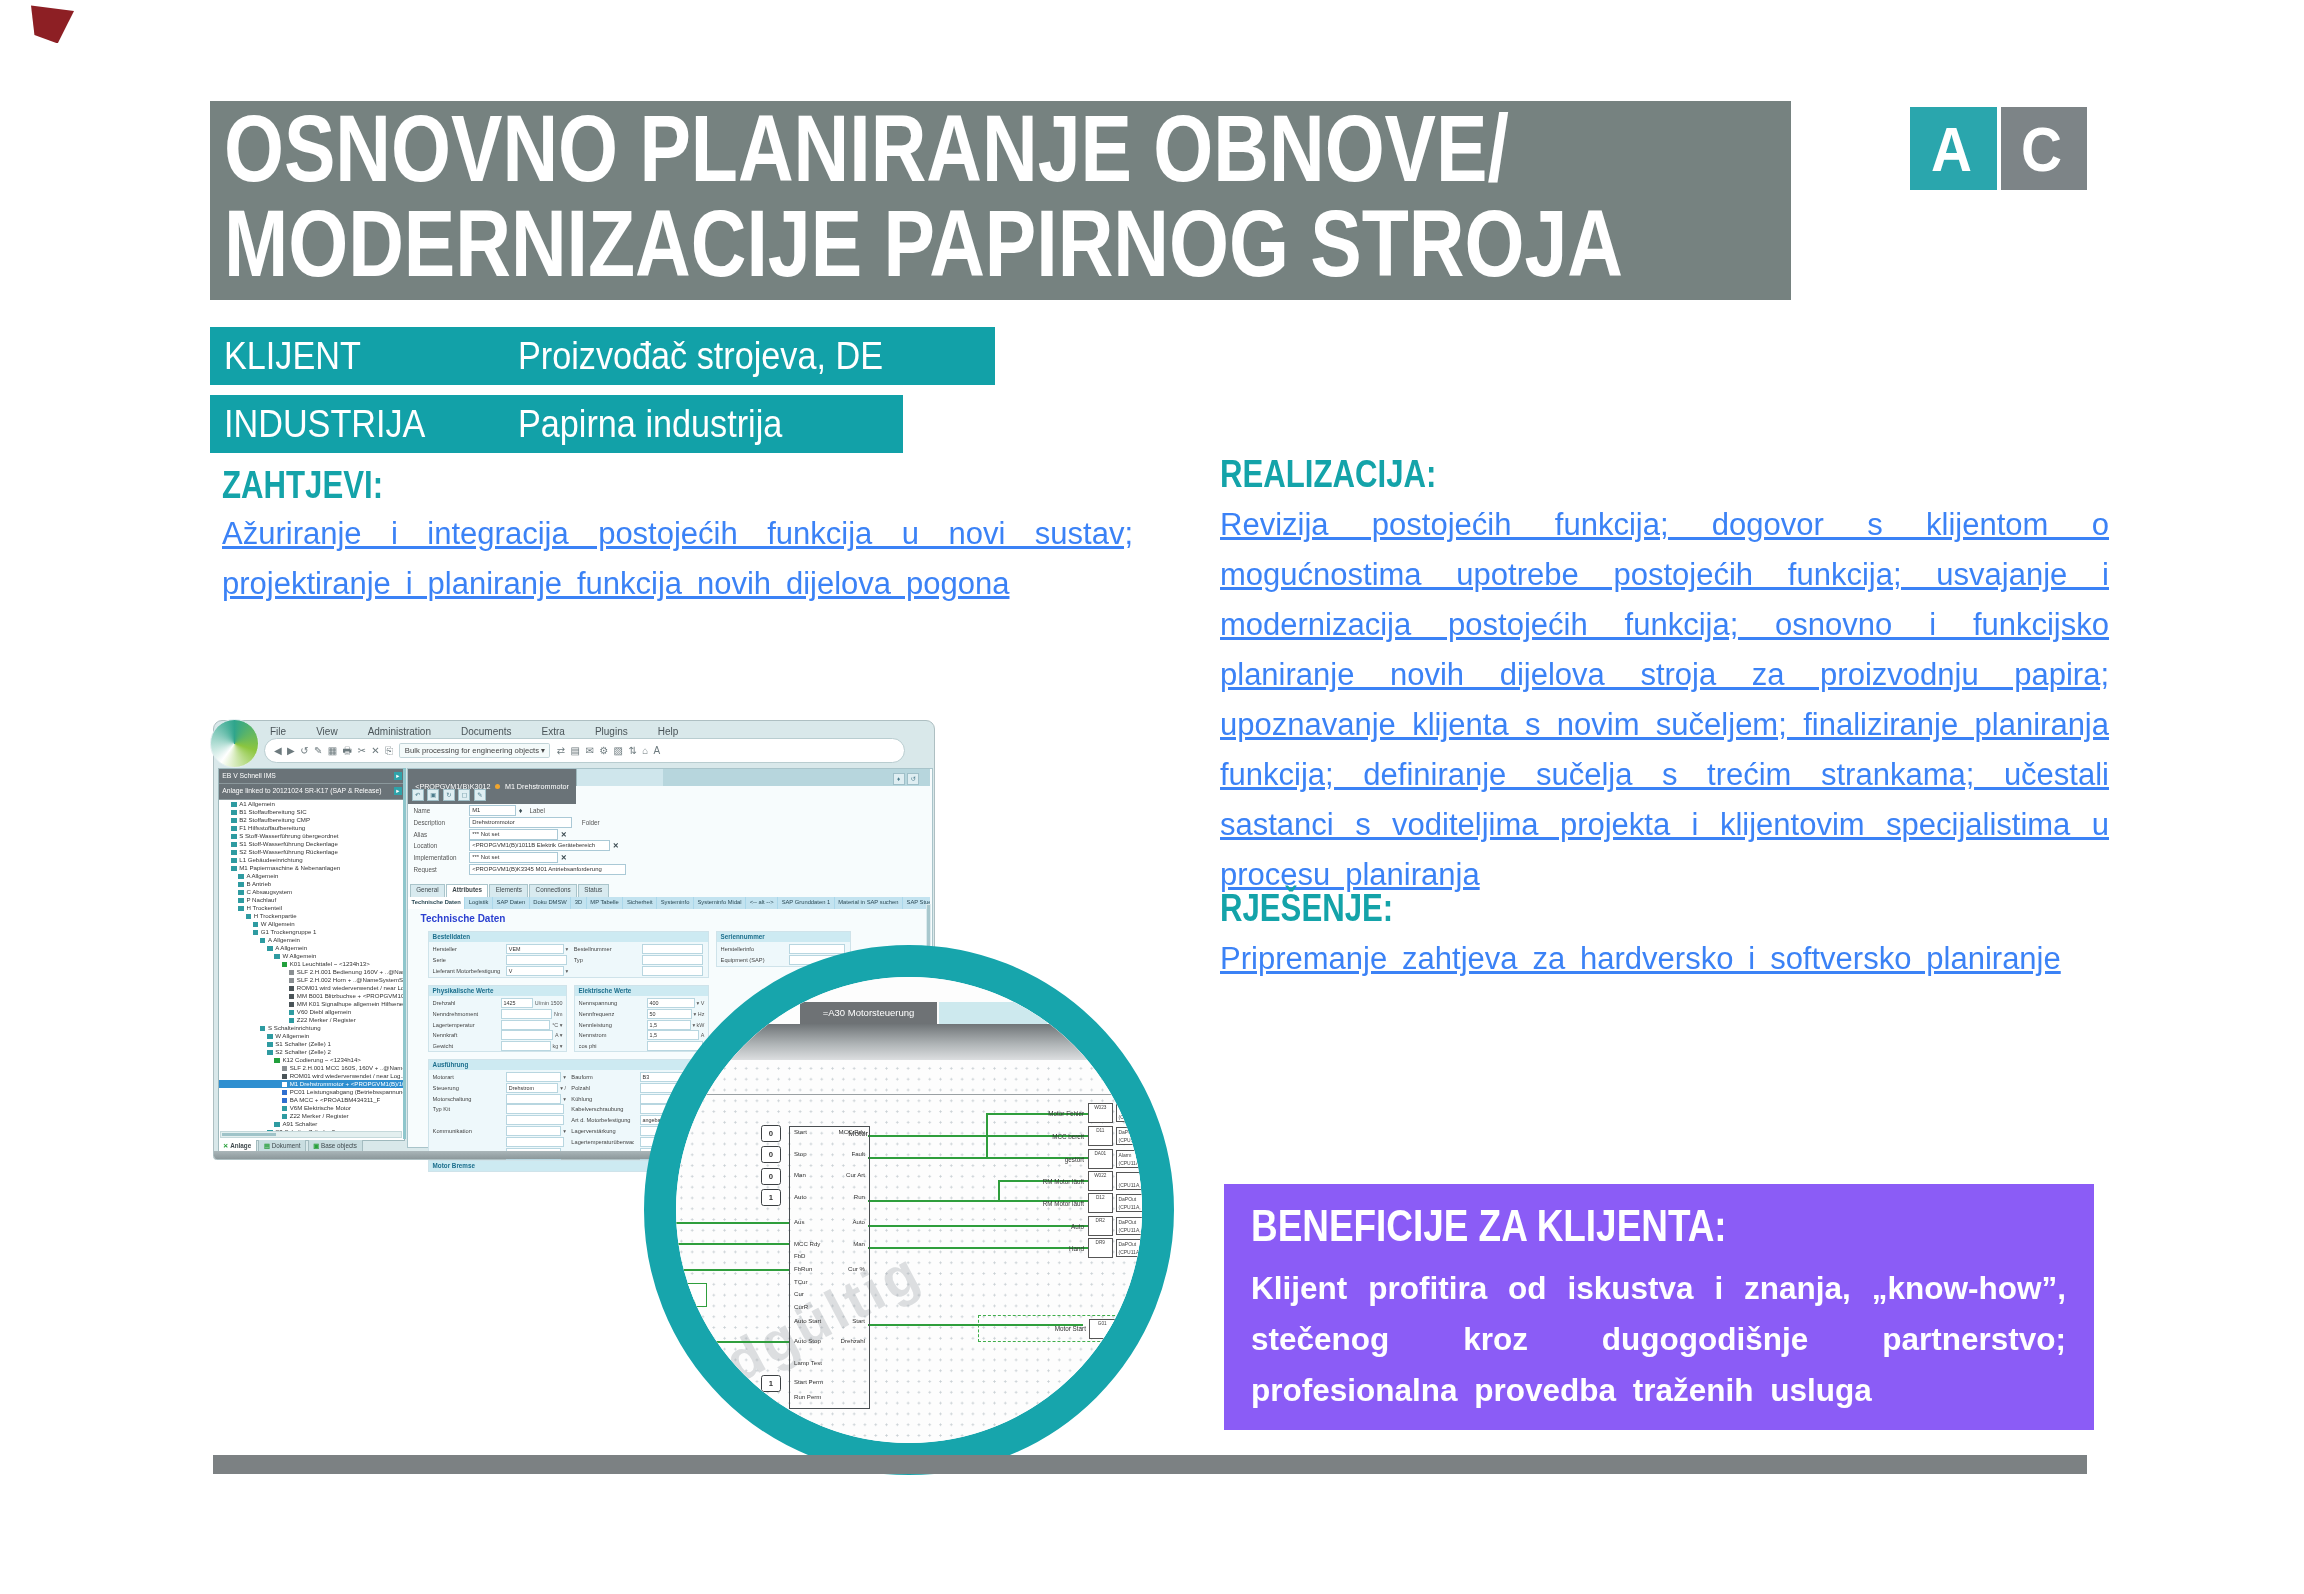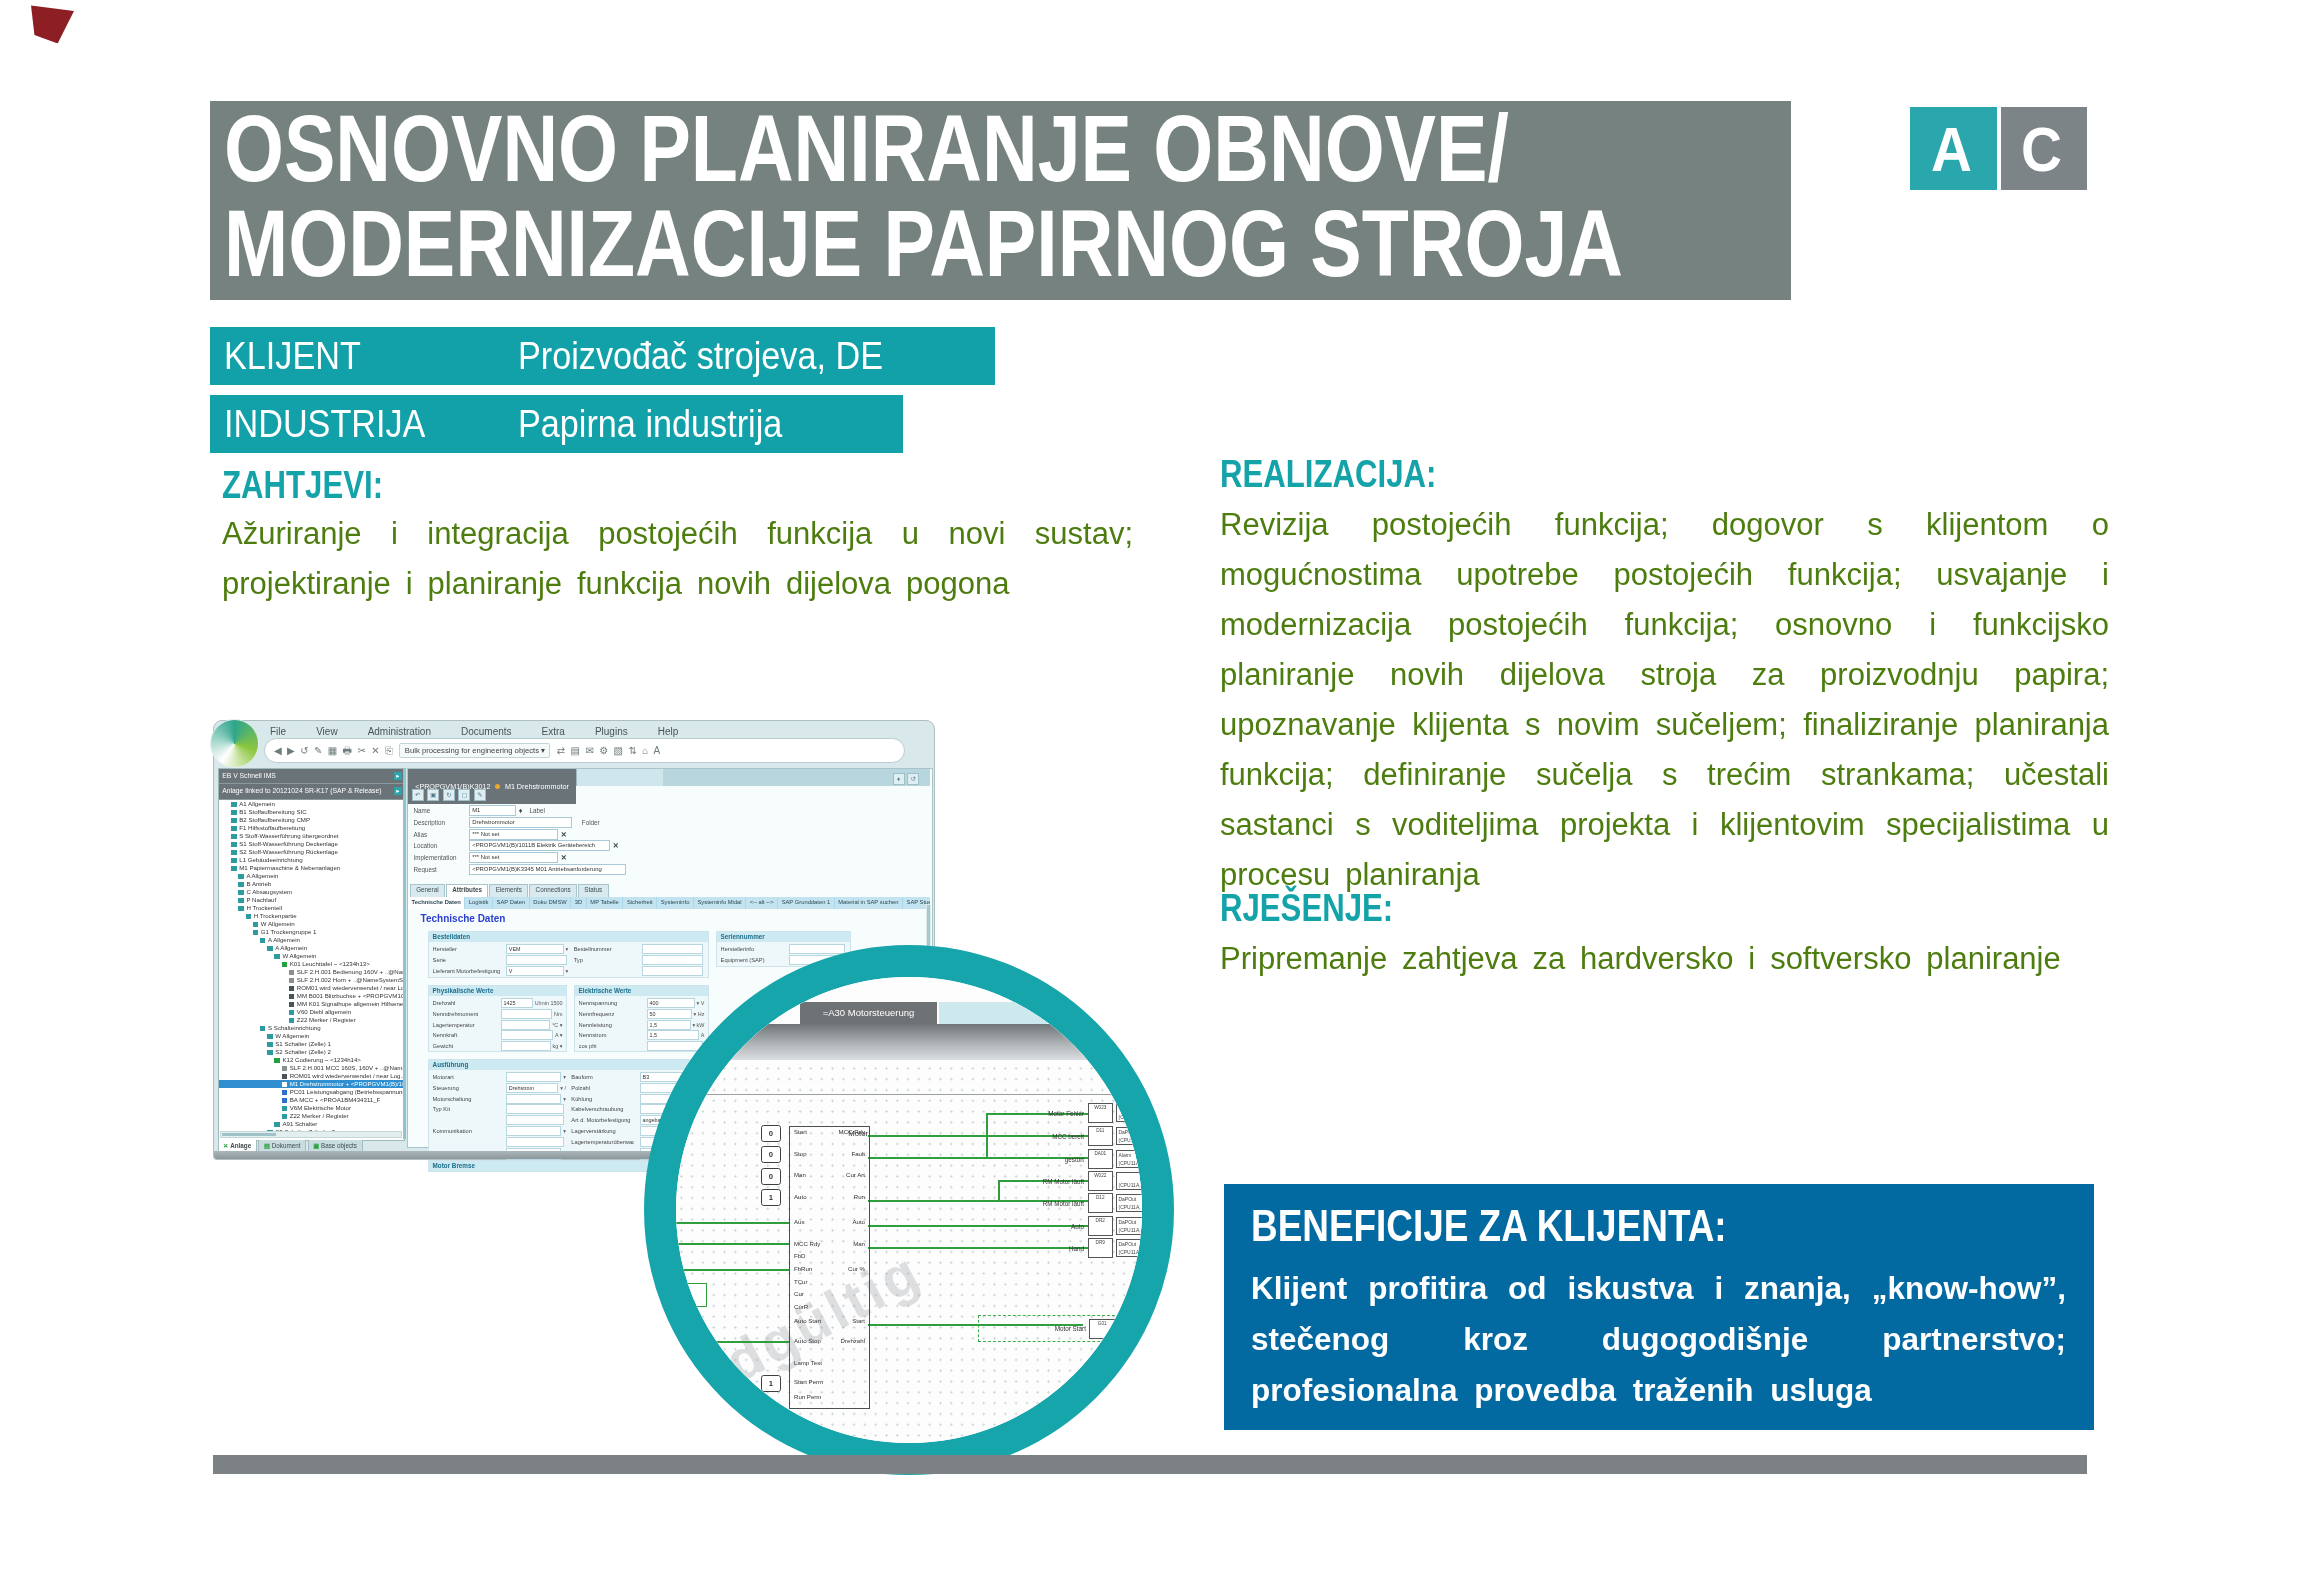--- a/index.html
+++ b/index.html
@@ -16,22 +16,22 @@
              padding-left:14.4px;box-sizing:border-box;}
   .title-line{font-size:94px;font-weight:bold;line-height:95px;letter-spacing:0;}
   #logo-a{left:1910px;top:107px;width:87px;height:83px;background:#2aa6ad;color:#fff;
           display:flex;align-items:center;justify-content:center;font-size:63px;font-weight:bold;}
   #logo-c{left:2001px;top:107px;width:86px;height:83px;background:#7d8487;color:#fff;
           display:flex;align-items:center;justify-content:center;font-size:63px;font-weight:bold;}
   .info-bar{left:210px;height:58px;background:#12a1a8;color:#fff;display:flex;align-items:center;}
   .info-label{width:294px;padding-left:14.4px;font-size:38px;}
   .info-value{font-size:38px;}
   .sec-heading{font-size:38px;font-weight:bold;color:#14a3a9;}
-  .body-text{font-size:31px;line-height:50px;color:#4d7c0f;text-align:justify;word-spacing:6.3px;}
-  #beneficije-box{left:1224px;top:1184px;width:870px;height:246px;background:#0369a1;color:#fff;
+  .body-text{font-size:31px;line-height:50px;color:#3b82f6;text-align:justify;word-spacing:6.3px;text-decoration:underline;}
+  #beneficije-box{left:1224px;top:1184px;width:870px;height:246px;background:#8b5cf6;color:#fff;
                   box-sizing:border-box;padding:16px 27px 16px 27px;z-index:5;}
   #beneficije-box .bh{font-size:45px;font-weight:bold;}
   #beneficije-box .bb{margin-top:10.8px;font-size:31.5px;font-weight:bold;line-height:51px;
                       text-align:justify;word-spacing:8px;width:815px;}
   #bottom-bar{left:213px;top:1455px;width:1874px;height:19px;background:#7c8183;z-index:7;}
 
   
   #app-window{left:213px;top:720px;width:720px;height:438px;background:#d9e8ea;z-index:2;
               border:0.9px solid #aebfc2;border-radius:9px 9px 3.6px 3.6px;font-family:"Liberation Sans",sans-serif;}
   #app-swirl{left:-3.6px;top:-1.8px;width:47px;height:47px;border-radius:50%;

